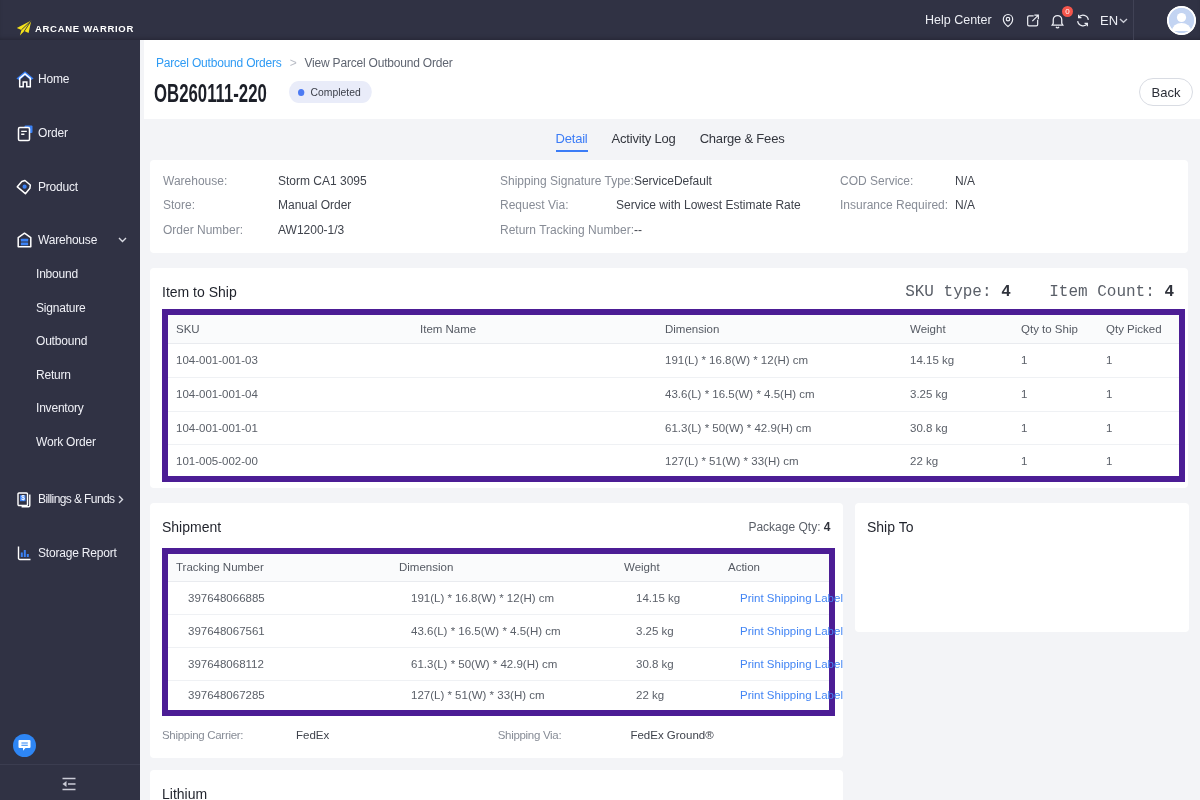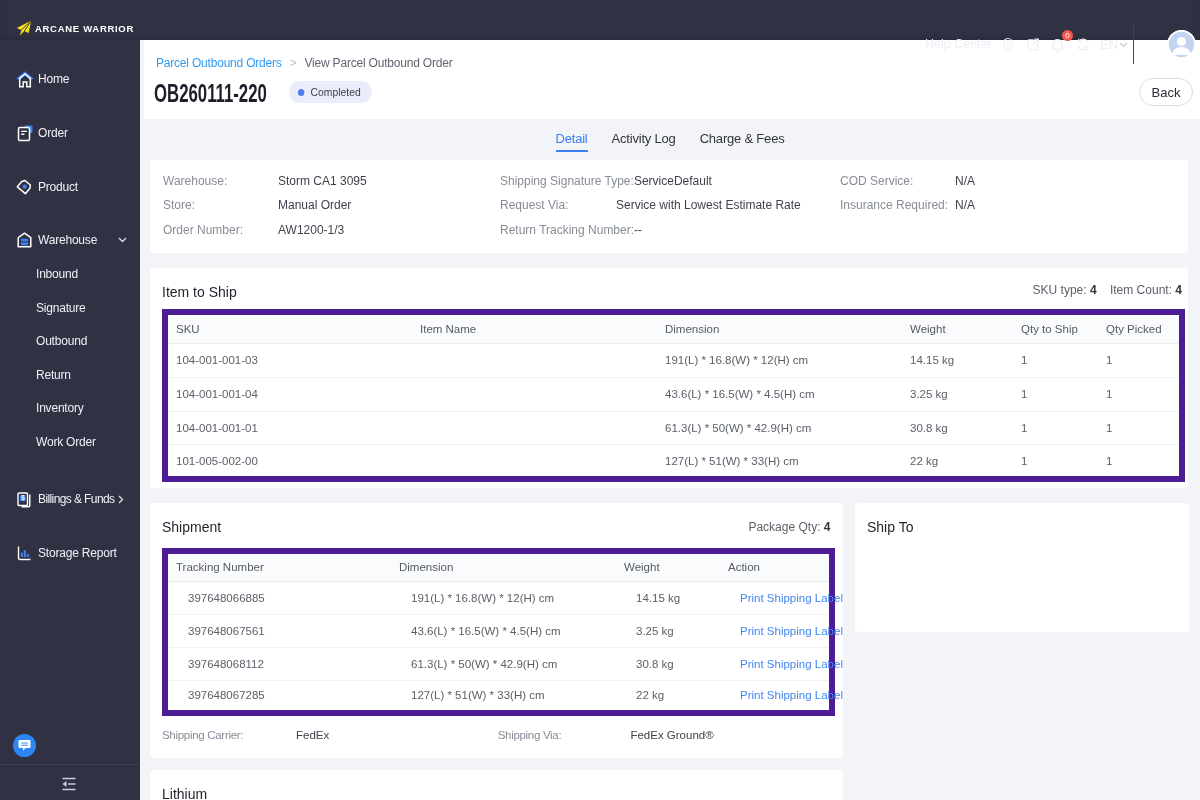--- a/index.html
+++ b/index.html
@@ -1,20 +1,20 @@
 <!DOCTYPE html>
 <html><head>
 <meta charset="utf-8">
 <style>
 * { margin:0; padding:0; box-sizing:border-box; }
 html,body { width:1200px; height:800px; overflow:hidden; font-family:"Liberation Sans", sans-serif; background:#f3f4f7; }
 #topbar { position:absolute; left:0; top:0; width:1200px; height:40px; background:#303244; z-index:30; box-shadow:inset 0 -3px 4px -2px rgba(0,0,0,0.25); }
 #logo { position:absolute; left:16px; top:20px; display:flex; align-items:center; }
 #logotext { color:#fff; font-size:9.5px; font-weight:bold; letter-spacing:0.7px; margin-left:3px; }
-#topright { position:absolute; left:0; top:0; width:1068px; height:40px; color:#eceef4;margin-top:24px; }
+#topright { position:absolute; left:0; top:0; width:1068px; height:40px; color:#eceef4; }
 .tbicon { position:absolute; top:12px; }
 #helpcenter { position:absolute; left:925px; top:13px; font-size:12.5px; white-space:nowrap; }
 #enlab { position:absolute; left:1100px; top:12.5px; font-size:13px; }
 #bellwrap { position:relative; }
 #badge { position:absolute; right:-7px; top:-9px; width:11px; height:11px; background:#f5564c; border-radius:50%; color:#fff; font-size:8px; display:flex; align-items:center; justify-content:center; }
 #tbdivider { position:absolute; left:1133px; top:0; width:1px; height:40px; background:#404255; }
 #avatar { position:absolute; left:1167px; top:6px; width:29px; height:29px; border-radius:50%; background:#fff; overflow:hidden; }
 #sidebar { position:absolute; left:0; top:0; width:140px; height:800px; background:#303244; z-index:20; }
 .mitem { position:absolute; left:0; width:140px; height:20px; display:flex; align-items:center; color:#f0f1f7; font-size:12px; letter-spacing:-0.2px; }
 .mitem svg { position:absolute; left:16px; }
@@ -40,21 +40,21 @@
 #detailcard { left:10px; top:119.5px; width:1038px; height:93.5px; }
 .dcol { position:absolute; top:9px; }
 .drow { height:24.5px; display:flex; align-items:center; font-size:12px; }
 .dlab { color:#878c96; display:inline-block; }
 .dval { color:#3f434c; }
 #dc1 { left:13px; } #dc1 .dlab { width:115px; }
 #dc2 { left:350px; } #dc2 .dlab { min-width:116px; }
 #dc3 { left:690px; } #dc3 .dlab { width:115px; }
 #itemcard { left:10px; top:228px; width:1038px; height:219.5px; }
 .ctitle { position:absolute; left:12px; top:16px; font-size:14px; color:#1f222b; font-weight:500; }
-#skuinfo { position:absolute; right:6px; top:15px; font-size:12px; color:#5a5f68; }
+#skuinfo { position:absolute; right:14px; top:15px; font-size:16px; color:#5a5f68;font-family:Liberation Mono, monospace; }
 #skuinfo b { font-weight:700; color:#30333c; }
 table { border-collapse:collapse; table-layout:fixed; }
 #itemtable { position:absolute; left:12px; top:41px; width:1017px; }
 #shiptable { position:absolute; left:12px; top:45px; width:667px; }
 th { font-weight:400; text-align:left; background:#fafbfc; color:#555a63; font-size:11.5px; white-space:nowrap; padding:0 0 0 8px; border:1px solid #e9ebef; border-width:1px 0; }
 td { font-size:11.5px; color:#5b6069; padding:0 0 0 8px; border-bottom:1px solid #eff1f4; white-space:nowrap; overflow:visible;margin-left:24px; }
 #itemtable th { height:31.5px; }
 #itemtable td { height:33.8px; }
 #shiptable th { height:30px; }
 #shiptable td { height:33px;padding-left:20px; }

